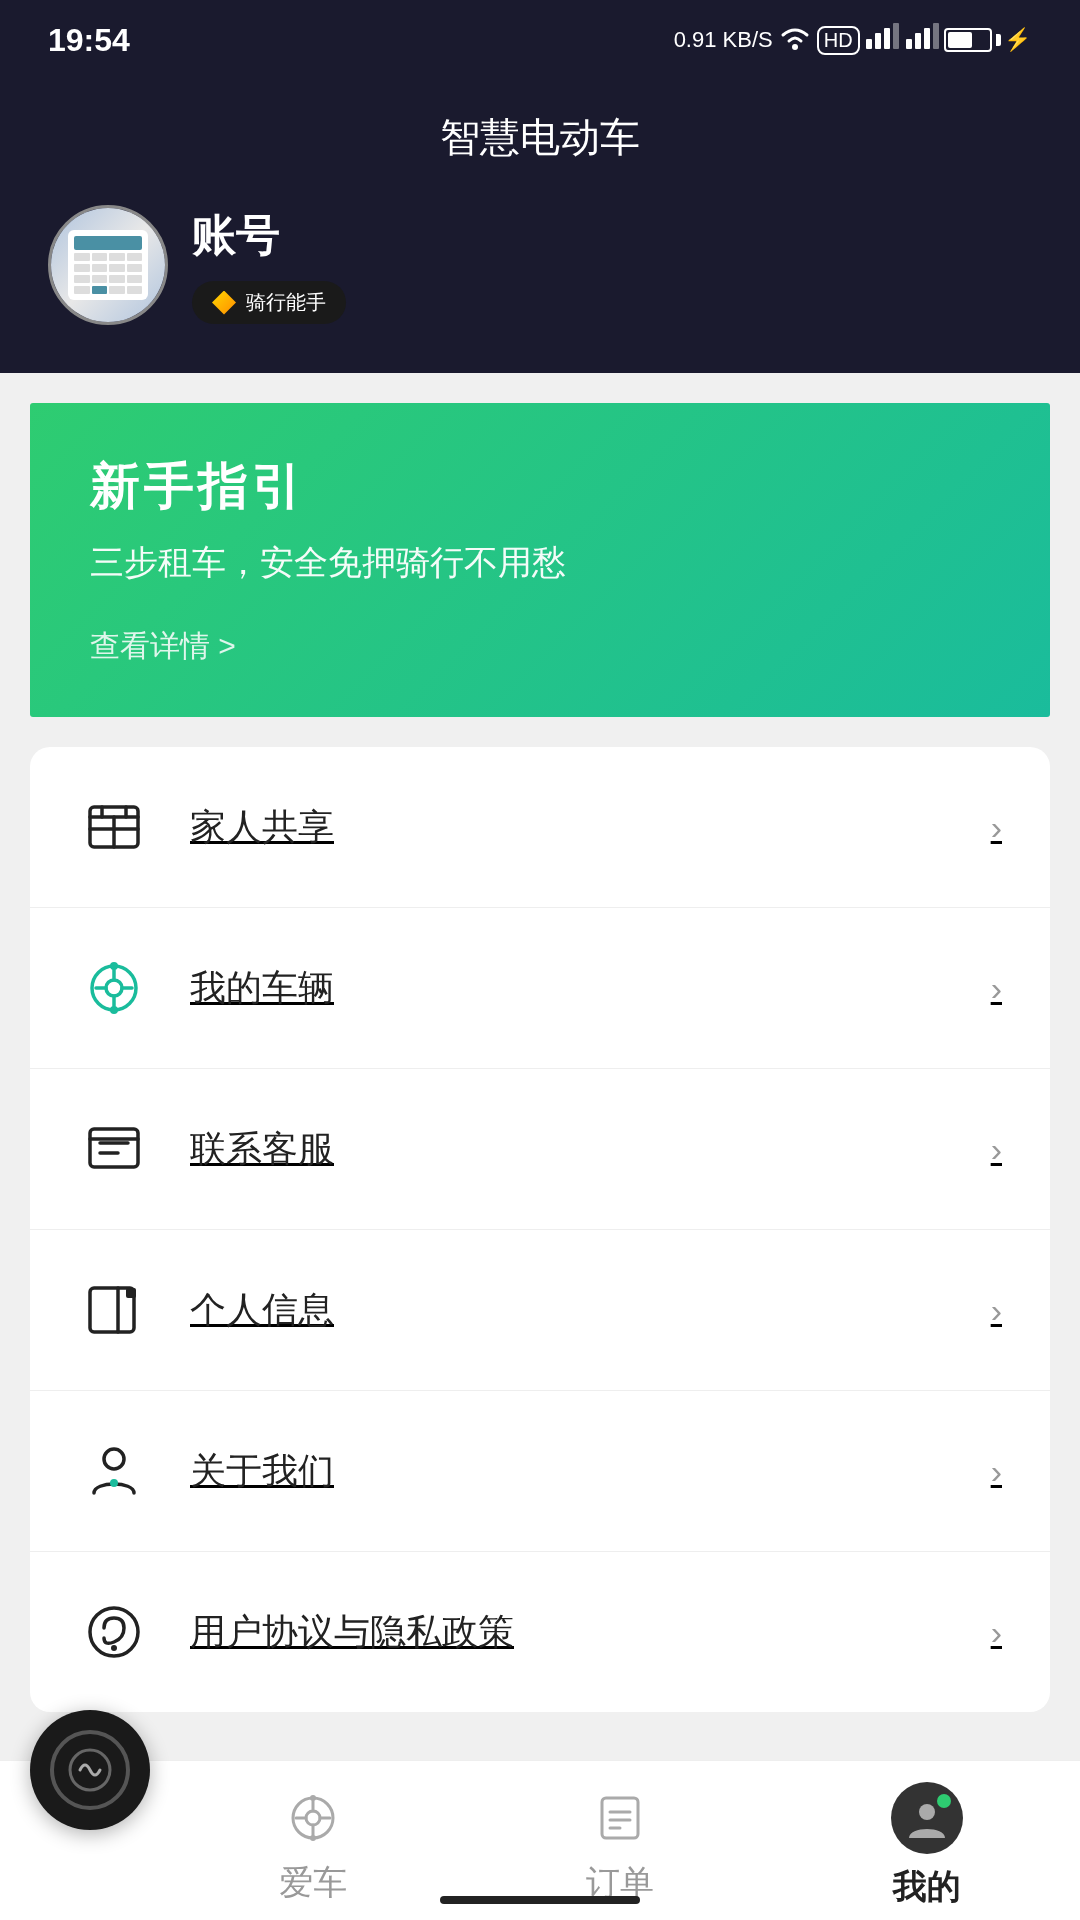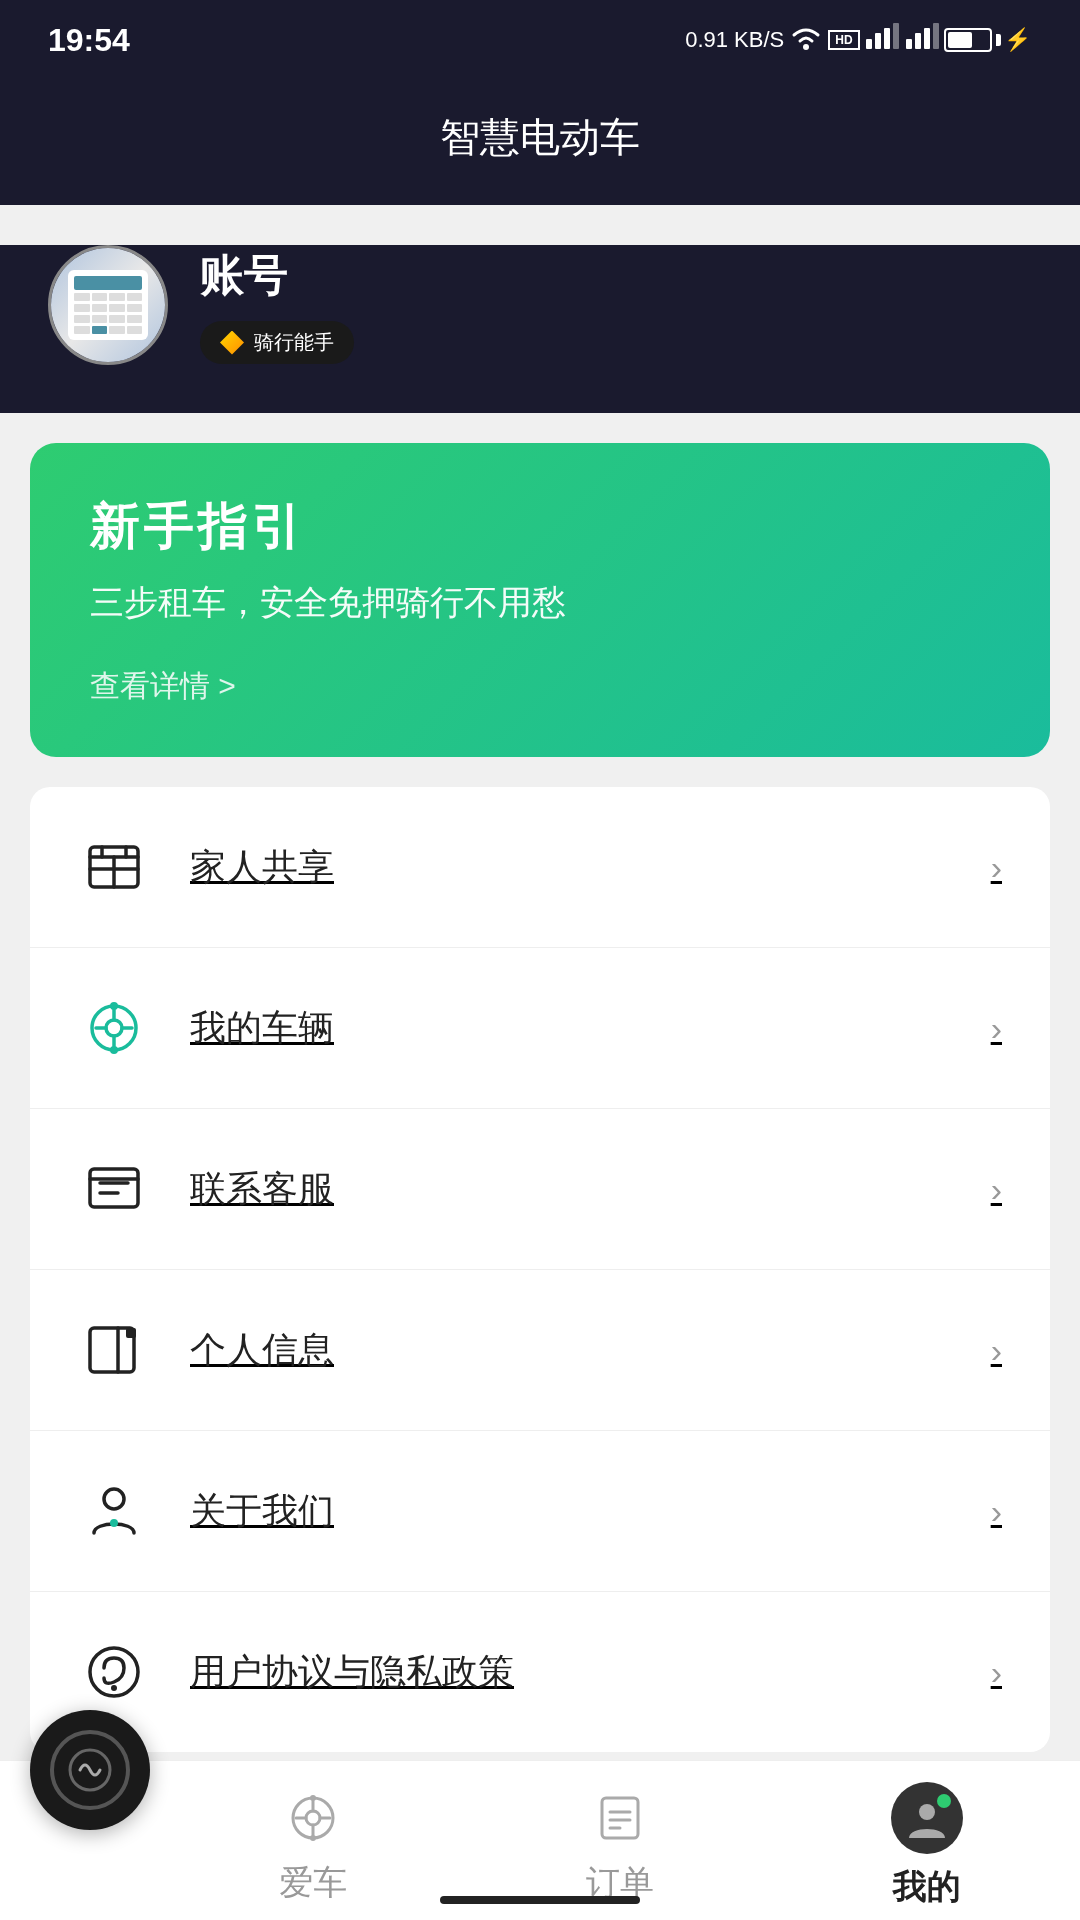--- a/index.html
+++ b/index.html
@@ -74,22 +74,21 @@
       font-size: 40px;
       font-weight: 500;
     }
 
     
     .profile-section {
       background: #1a1a2e;
       padding: 0 48px 48px;
       display: flex;
       align-items: center;
-      gap: 32px;
-      margin-top: 40px;
+      gap: 24px;
     }
     .avatar {
       width: 120px;
       height: 120px;
       border-radius: 60px;
       background: #ccc;
       overflow: hidden;
       border: 3px solid #888;
       flex-shrink: 0;
       display: flex;
@@ -160,21 +159,21 @@
 
     
     .main-content {
       background: #f0f0f0;
       padding: 30px 30px 0;
     }
 
     
     .guide-banner {
       background: linear-gradient(135deg, #2ecc71 0%, #1abc9c 100%);
-      border-radius: 26px;
+      border-radius: 3px;
       padding: 50px 60px 50px;
       margin-bottom: 30px;
       color: white;
     }
     .guide-title {
       font-size: 50px;
       font-weight: 700;
       margin-bottom: 20px;
       letter-spacing: 4px;
     }
@@ -340,21 +339,21 @@
 
     <span>
       <svg width="36" height="28" viewBox="0 0 36 28" fill="none">
         <path d="M18 24 L18 24" stroke="white" stroke-width="4" stroke-linecap="round"></path>
         <path d="M12 18 Q18 12 24 18" stroke="white" stroke-width="3" fill="none" stroke-linecap="round"></path>
         <path d="M6 12 Q18 2 30 12" stroke="white" stroke-width="3" fill="none" stroke-linecap="round"></path>
         <circle cx="18" cy="24" r="3" fill="white"></circle>
       </svg>
     </span>
 
-    <span style="border:2px solid white;border-radius:0;padding:1px 5px;font-size:12px;font-weight:700">HD</span>
+    <span style="border:2px solid white;border-radius:8px;padding:1px 5px;font-size:20px;font-weight:400">HD</span>
 
     <span>
       <svg width="36" height="28" viewBox="0 0 36 28" fill="white">
         <rect x="2" y="16" width="6" height="10" rx="1"></rect>
         <rect x="11" y="10" width="6" height="16" rx="1"></rect>
         <rect x="20" y="5" width="6" height="21" rx="1"></rect>
         <rect x="29" y="0" width="6" height="26" rx="1" fill="rgba(255,255,255,0.4)"></rect>
       </svg>
     </span>
 

